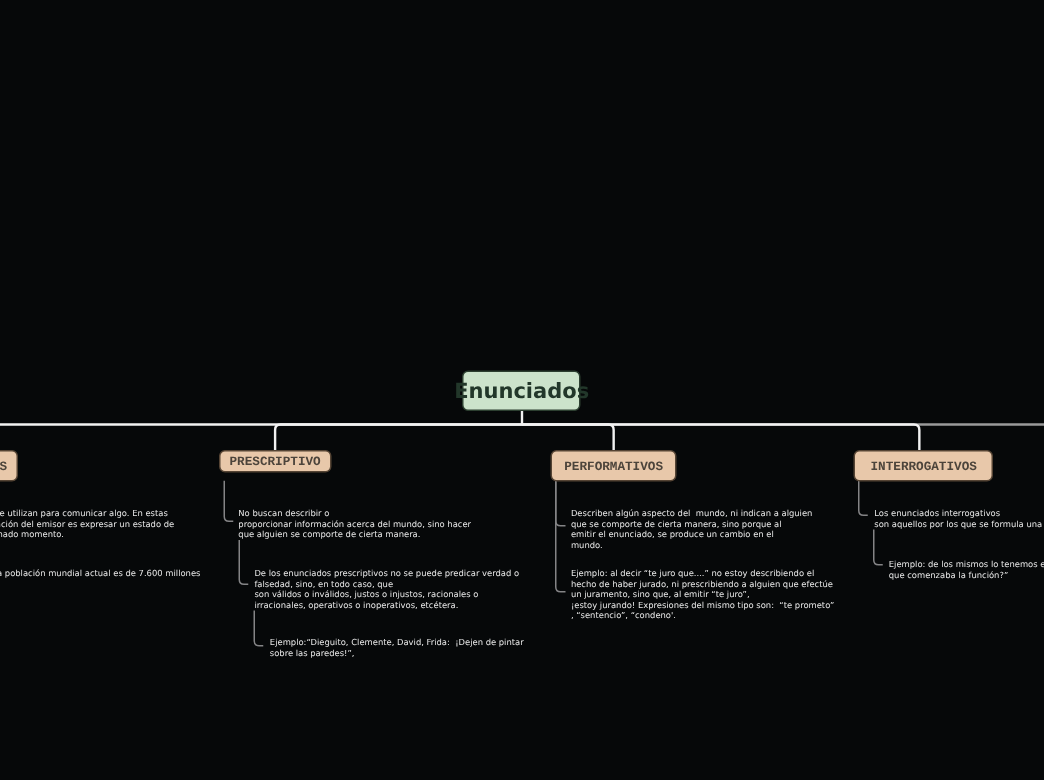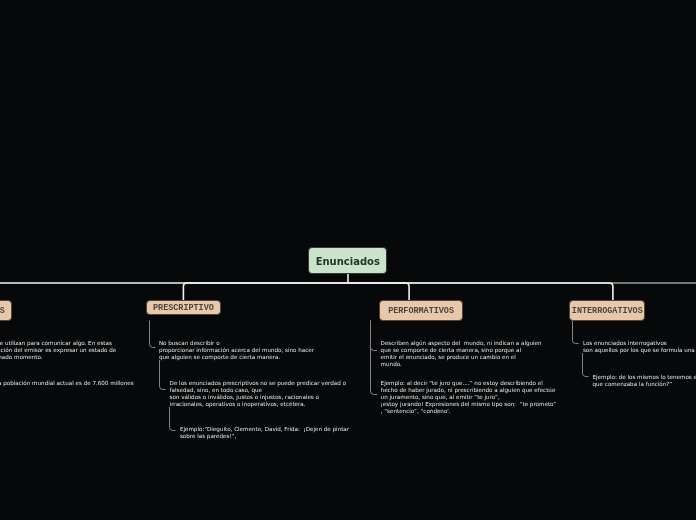--- a/index.html
+++ b/index.html
@@ -3,21 +3,21 @@
 <meta charset="utf-8">
 <style>
   html,body{margin:0;padding:0;}
   body{width:696px;height:520px;background:#060809;overflow:hidden;
        font-family:"DejaVu Sans",sans-serif;
        -webkit-font-smoothing:antialiased;}
   #map{position:absolute;left:0;top:0;width:696px;height:520px;overflow:hidden;}
   svg#links{position:absolute;left:0;top:0;width:696px;height:520px;}
   .node{position:absolute;border-radius:4px;display:flex;align-items:center;
         justify-content:center;box-sizing:border-box;}
-  .root{background:#cce3cb;color:#22372a;font-weight:bold;font-size:10px;
+  .root{background:#cce3cb;color:#22372a;font-weight:bold;font-size:14px;
         border:1px solid #2c3f30;padding-top:1.3px;}
   .lvl1{background:#e8c8aa;color:#4c443b;font-family:"Liberation Mono",monospace;
         font-weight:bold;font-size:8.45px;border:1px solid #554434;padding-top:1.8px;}
   .txt{position:absolute;color:#e8e8e8;font-size:5.6px;line-height:7px;white-space:pre;}
 </style>
 </head>
 <body>
 
 <div id="map">
   <svg id="links" viewBox="0 0 696 520">
@@ -38,22 +38,22 @@
         <path d="M370.5,320.5 L370.5,347.3 Q370.5,350.5 373.7,350.5 L377,350.5"></path>
         <path d="M370.5,320.5 L370.5,391.3 Q370.5,394.5 373.7,394.5 L377,394.5"></path>
         <path d="M572.5,320.5 L572.5,340.3 Q572.5,343.5 575.7,343.5 L578.5,343.5"></path>
         <path d="M582.5,353 L582.5,373.3 Q582.5,376.5 585.7,376.5 L588.5,376.5"></path>
       </g>
   </svg>
   <div id="nodes">
       <div class="node root" style="left: 308.4px; top: 247px; width: 78.8px; height: 27.1px;">Enunciados</div>
       <div class="node lvl1" style="left: -63px; top: 300px; width: 74.8px; height: 20.5px;">DESCRIPTIVOS</div>
       <div class="node lvl1" style="left: 146px; top: 300px; width: 74.8px; height: 15px;">PRESCRIPTIVO</div>
-      <div class="node lvl1" style="left: 367.2px; top: 300px; width: 83.8px; height: 20.5px; margin-left: 12px;">PERFORMATIVOS</div>
-      <div class="node lvl1" style="left: 569.3px; top: 300px; width: 76px; height: 20.5px;">INTERROGATIVOS</div>
+      <div class="node lvl1" style="left: 367.2px; top: 300px; width: 83.8px; height: 20.5px;">PERFORMATIVOS</div>
+      <div class="node lvl1" style="left: 569.3px; top: 300px; width: 93px; height: 20.5px;">INTERROGATIVOS</div>
     </div>
   <div id="notes">
       <div class="txt" style="left: -49.3px; top: 339.5px;">enunciados que se utilizan para comunicar algo. En estas
 oraciones la intención del emisor es expresar un estado de
 as en un determinado momento.</div>
       <div class="txt" style="left: -34px; top: 379.7px;">Ejemplo: “La población mundial actual es de 7.600 millones</div>
       <div class="txt" style="left: 158.9px; top: 339.5px;">No buscan describir o
 proporcionar información acerca del mundo, sino hacer
 que alguien se comporte de cierta manera.</div>
       <div class="txt" style="left: 169.6px; top: 379.5px;">De los enunciados prescriptivos no se puede predicar verdad o

